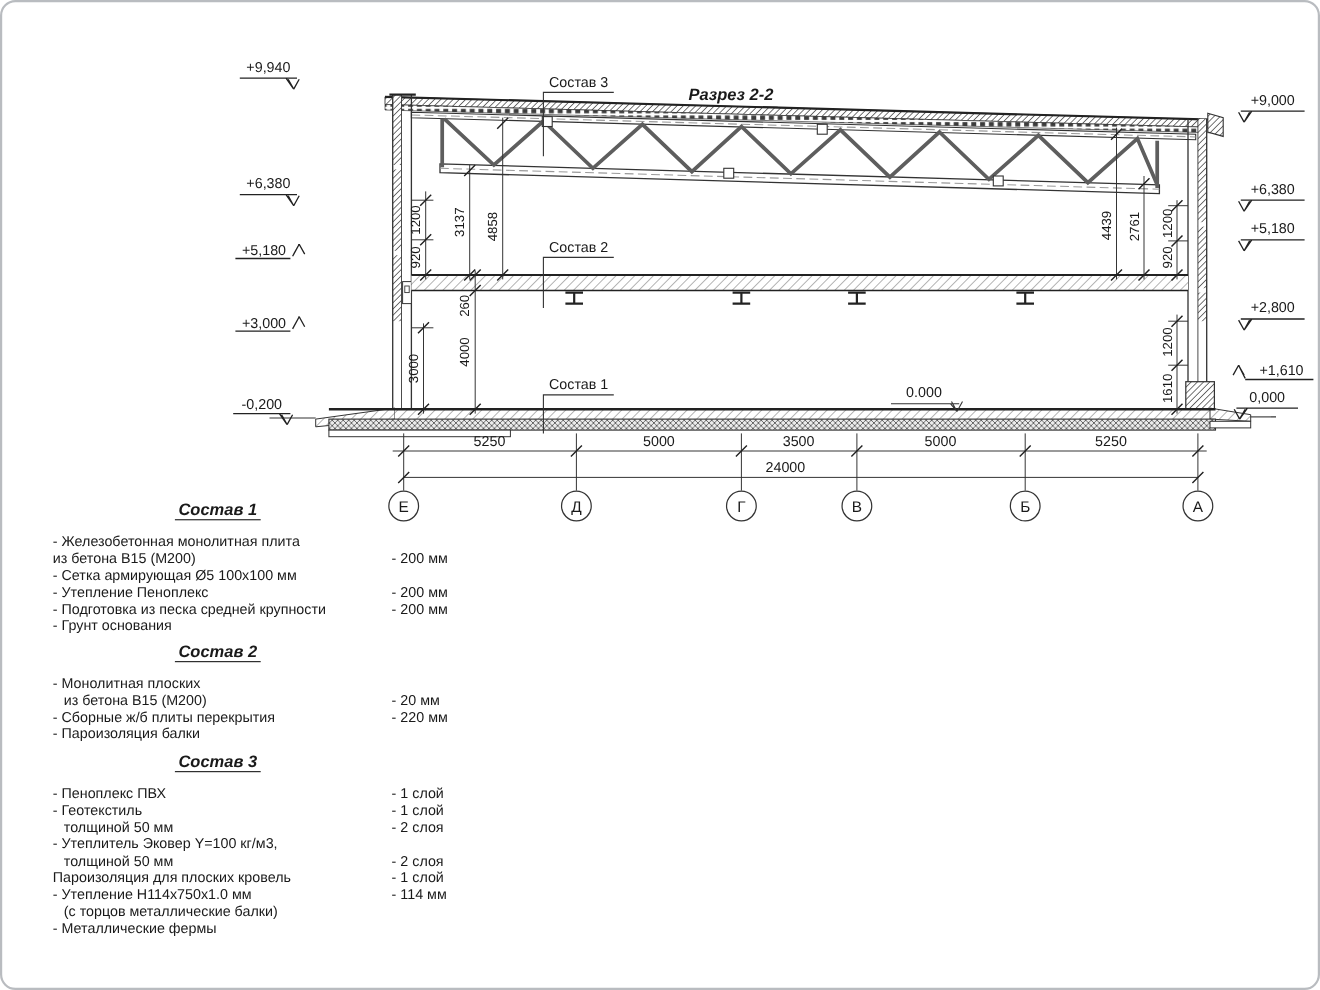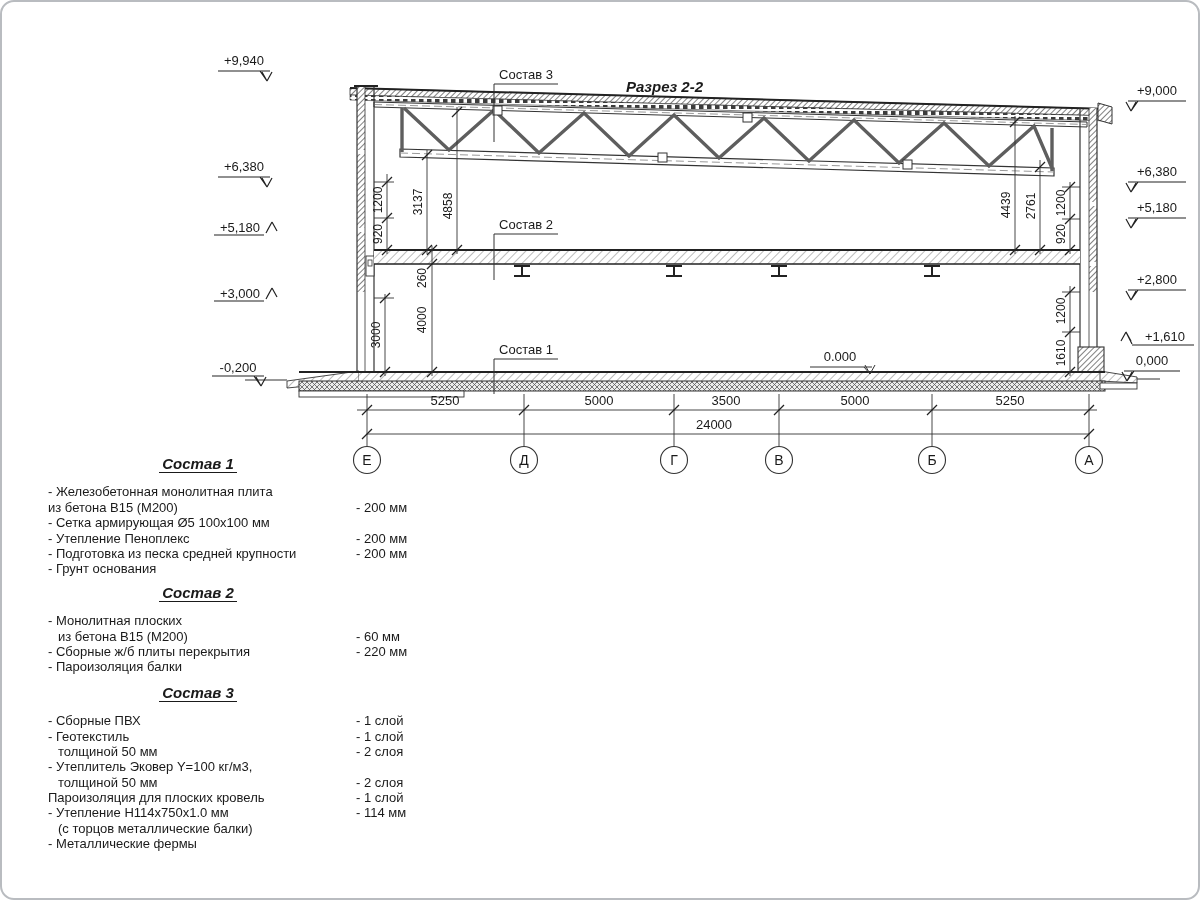--- a/index.html
+++ b/index.html
@@ -237,28 +237,28 @@
       <div class="row"><span>из бетона  В15 (М200)</span><span class="val">- 200 мм</span></div>
       <div class="row"><span>- Сетка армирующая Ø5 100х100 мм</span><span class="val"></span></div>
       <div class="row"><span>- Утепление Пеноплекс</span><span class="val">- 200 мм</span></div>
       <div class="row"><span>- Подготовка из песка средней  крупности</span><span class="val">- 200 мм</span></div>
       <div class="row"><span>- Грунт основания</span><span class="val"></span></div>
     </div>
 
     <div class="comp2">
       <div class="comp-heading"><span>Состав 2</span></div>
       <div class="row"><span>- Монолитная плоских</span><span class="val"></span></div>
-      <div class="row ind"><span>из бетона В15 (М200)</span><span class="val">- 60 мм</span></div>
+      <div class="row ind"><span>из бетона В15 (М200)</span><span class="val">- 20 мм</span></div>
       <div class="row"><span>- Сборные ж/б плиты перекрытия</span><span class="val">- 220 мм</span></div>
       <div class="row"><span>- Пароизоляция балки</span><span class="val"></span></div>
     </div>
 
     <div class="comp3">
       <div class="comp-heading"><span>Состав 3</span></div>
-      <div class="row"><span>- Сборные ПВХ</span><span class="val">- 1 слой</span></div>
+      <div class="row"><span>- Пеноплекс ПВХ</span><span class="val">- 1 слой</span></div>
       <div class="row"><span>- Геотекстиль</span><span class="val">- 1 слой</span></div>
       <div class="row ind"><span>толщиной 50 мм</span><span class="val">- 2 слоя</span></div>
       <div class="row"><span>- Утеплитель Эковер Y=100 кг/м3,</span><span class="val"></span></div>
       <div class="row ind"><span>толщиной 50 мм</span><span class="val">- 2 слоя</span></div>
       <div class="row"><span>Пароизоляция для плоских кровель</span><span class="val">- 1 слой</span></div>
       <div class="row"><span>- Утепление Н114х750х1.0 мм</span><span class="val">- 114 мм</span></div>
       <div class="row ind"><span>(с торцов металлические балки)</span><span class="val"></span></div>
       <div class="row"><span>- Металлические фермы</span><span class="val"></span></div>
     </div>
 

